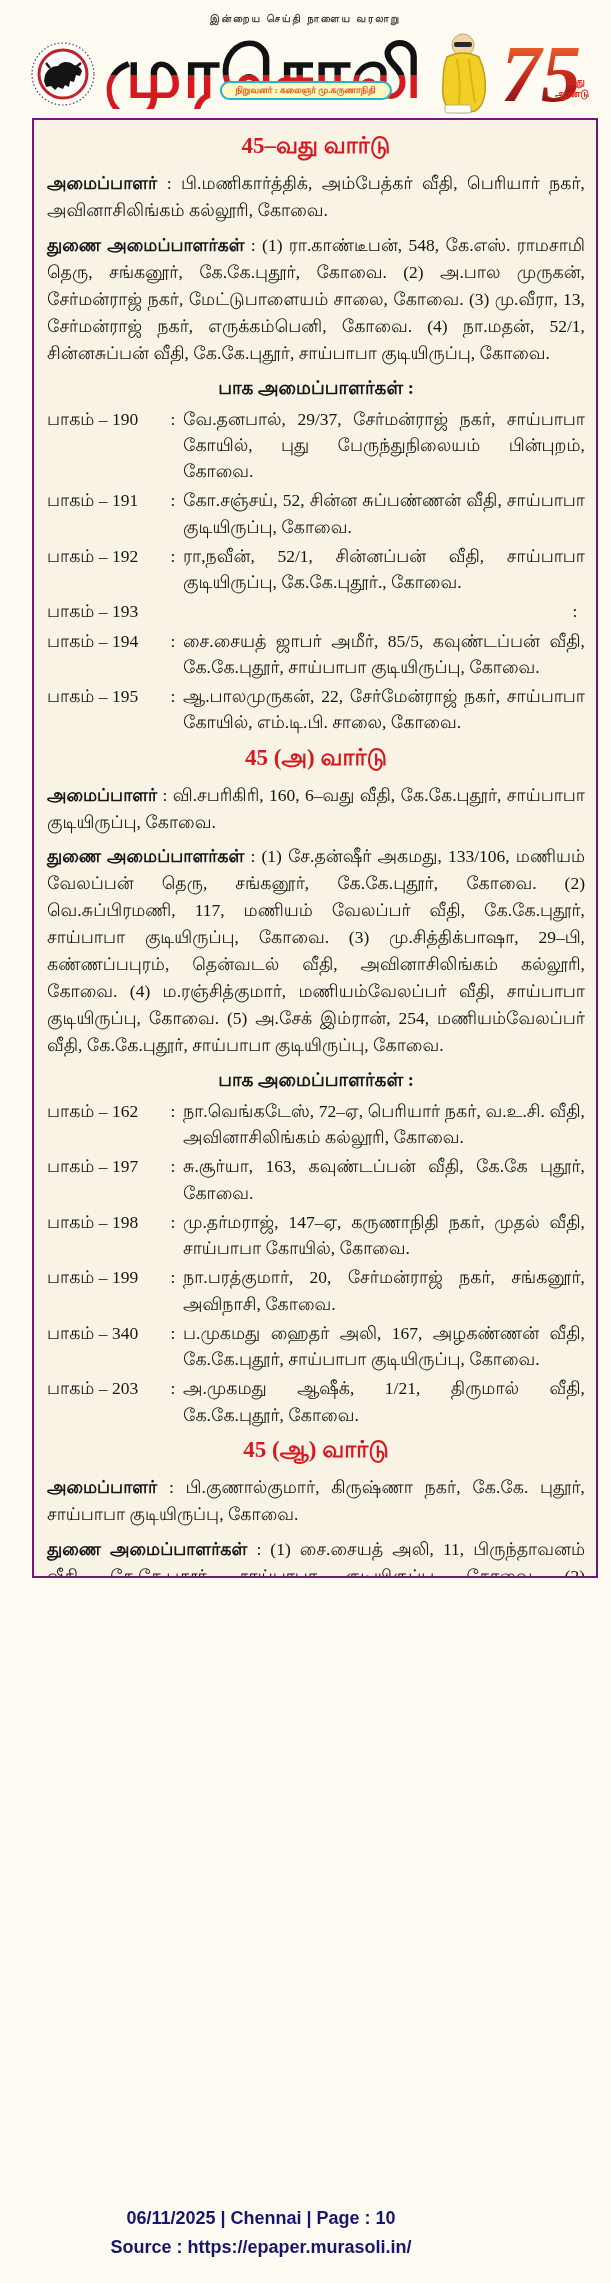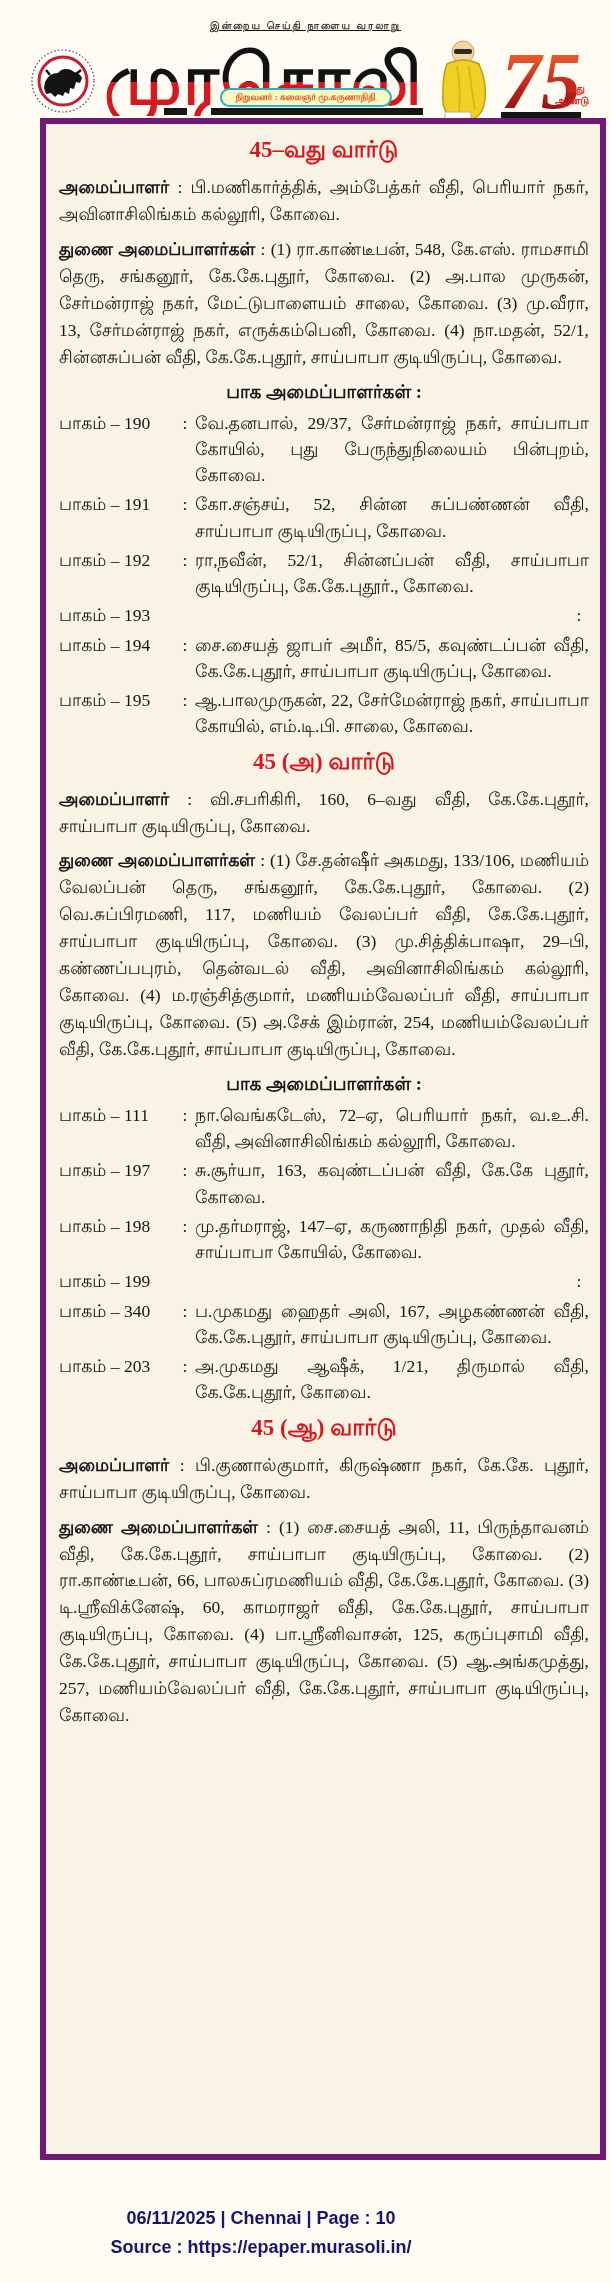--- a/index.html
+++ b/index.html
@@ -3,21 +3,21 @@
 <meta charset="utf-8">
 <style>
   * { margin:0; padding:0; box-sizing:border-box; }
   html,body { background:#fdfbf2; }
   body {
     width:611px; height:2283px; position:relative; margin:0 auto;
     font-family:"Liberation Serif", serif; color:#161616;
   }
 
   
-  .masthead { position:absolute; top:16px; left:0; width:611px; height:118px;text-decoration:underline; }
+  .masthead { position:absolute; top:9px; left:0; width:611px; height:118px; }
   .tagline {
     text-align:center; font-size:10px; letter-spacing:2px; color:#3a3a3a;
     padding-top:4px; font-weight:bold;
   }
   .mast-row {
     display:flex; align-items:center; justify-content:center; gap:8px;
     height:96px; position:relative;
   }
   .bull-logo { width:66px; height:66px; flex:none; }
   .mast-title {
@@ -43,22 +43,22 @@
   }
   .founder-box {
     position:absolute; left:50%; transform:translateX(-50%); top:72px;
     border:2px solid #27b4c4; border-radius:11px; background:#fef9c3;
     color:#e2561b; font-size:9px; font-weight:bold; padding:2px 14px;
     white-space:nowrap;
   }
 
   
   .content-box {
-    position:absolute; top:118px; left:40px; width:566px; height:2042px;
-    border:6px solid #701a75; background:#f8f3e5;
+    position:absolute; top:118px; left:32px; width:566px; height:1460px;
+    border:2px solid #701a75; background:#f8f3e5;
     padding:4px 11px 10px 13px; overflow:hidden;
   }
   .ward-heading {
     text-align:center; color:#d8181e; font-weight:bold; font-size:23px;
     margin:9px 0 4px;
   }
   .para {
     font-size:17.5px; line-height:1.54; text-align:justify; margin:8px 0;
   }
   .para .lead { font-weight:bold; }
@@ -146,37 +146,38 @@
       </div>
   </div>
 
   <div class="section">
     <div class="ward-heading">45 (அ) வார்டு</div>
     <p class="para"><span class="lead">அமைப்பாளர்</span> <span>: வி.சபரிகிரி, 160, 6–வது வீதி, கே.கே.புதூர், சாய்பாபா குடியிருப்பு, கோவை.</span></p>
     <p class="para"><span class="lead">துணை அமைப்பாளர்கள்</span> <span>: (1) சே.தன்ஷீர் அகமது, 133/106, மணியம் வேலப்பன் தெரு, சங்கனூர், கே.கே.புதூர், கோவை. (2) வெ.சுப்பிரமணி, 117, மணியம் வேலப்பர் வீதி, கே.கே.புதூர், சாய்பாபா குடியிருப்பு, கோவை. (3) மு.சித்திக்பாஷா, 29–பி, கண்ணப்பபுரம், தென்வடல் வீதி, அவினாசிலிங்கம் கல்லூரி, கோவை. (4) ம.ரஞ்சித்குமார், மணியம்வேலப்பர் வீதி, சாய்பாபா குடியிருப்பு, கோவை. (5) அ.சேக் இம்ரான், 254, மணியம்வேலப்பர் வீதி, கே.கே.புதூர், சாய்பாபா குடியிருப்பு, கோவை.</span></p>
     <div class="sub-heading">பாக அமைப்பாளர்கள் :</div>
     <div class="parts">
         <div class="part-row">
-          <span class="part-label">பாகம் – 111</span>
+          <span class="part-label">பாகம் – 162</span>
           <span class="part-colon">:</span>
           <span class="part-text">நா.வெங்கடேஸ், 72–ஏ, பெரியார் நகர், வ.உ.சி. வீதி, அவினாசிலிங்கம் கல்லூரி, கோவை.</span>
         </div>
         <div class="part-row">
           <span class="part-label">பாகம் – 197</span>
           <span class="part-colon">:</span>
           <span class="part-text">சு.சூர்யா, 163, கவுண்டப்பன் வீதி, கே.கே புதூர், கோவை.</span>
         </div>
         <div class="part-row">
           <span class="part-label">பாகம் – 198</span>
           <span class="part-colon">:</span>
           <span class="part-text">மு.தர்மராஜ், 147–ஏ, கருணாநிதி நகர், முதல் வீதி, சாய்பாபா கோயில், கோவை.</span>
         </div>
         <div class="part-row">
           <span class="part-label">பாகம் – 199</span>
           <span class="part-colon">:</span>
+          <span class="part-text">நா.பரத்குமார், 20, சேர்மன்ராஜ் நகர், சங்கனூர், அவிநாசி, கோவை.</span>
         </div>
         <div class="part-row">
           <span class="part-label">பாகம் – 340</span>
           <span class="part-colon">:</span>
           <span class="part-text">ப.முகமது ஹைதர் அலி, 167, அழகண்ணன் வீதி, கே.கே.புதூர், சாய்பாபா குடியிருப்பு, கோவை.</span>
         </div>
         <div class="part-row">
           <span class="part-label">பாகம் – 203</span>
           <span class="part-colon">:</span>
           <span class="part-text">அ.முகமது ஆஷீக், 1/21, திருமால் வீதி, கே.கே.புதூர், கோவை.</span>

